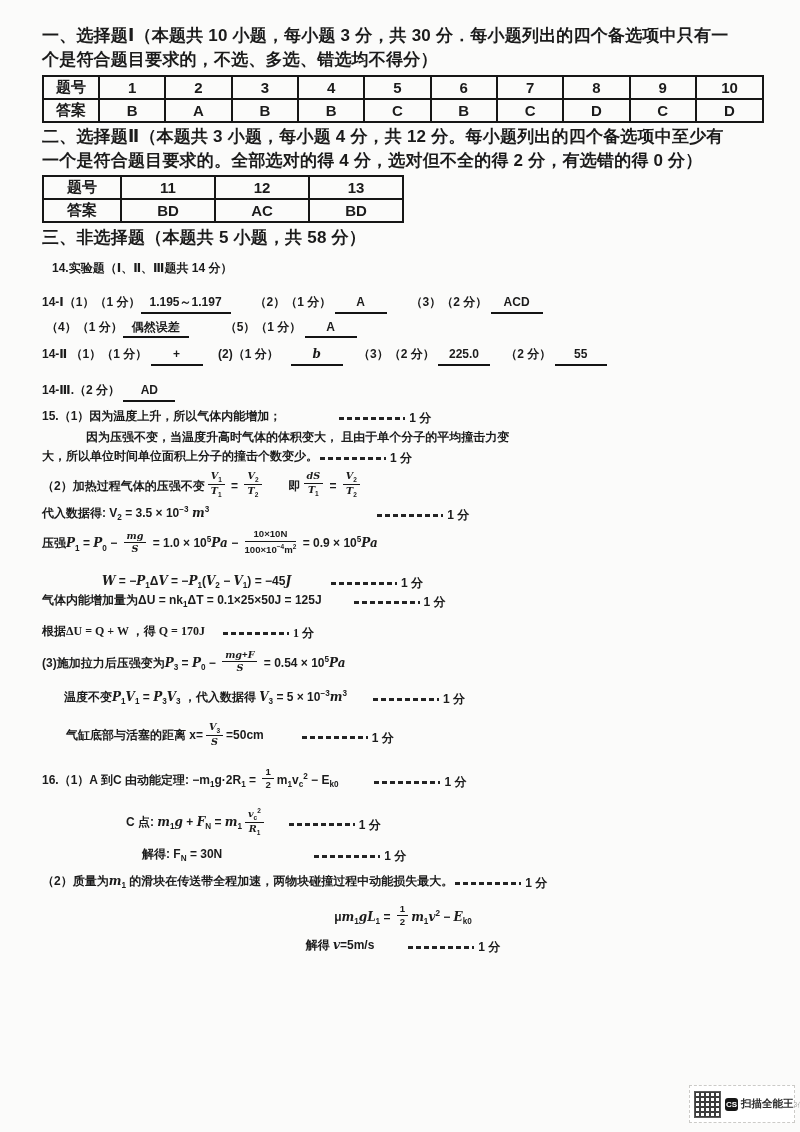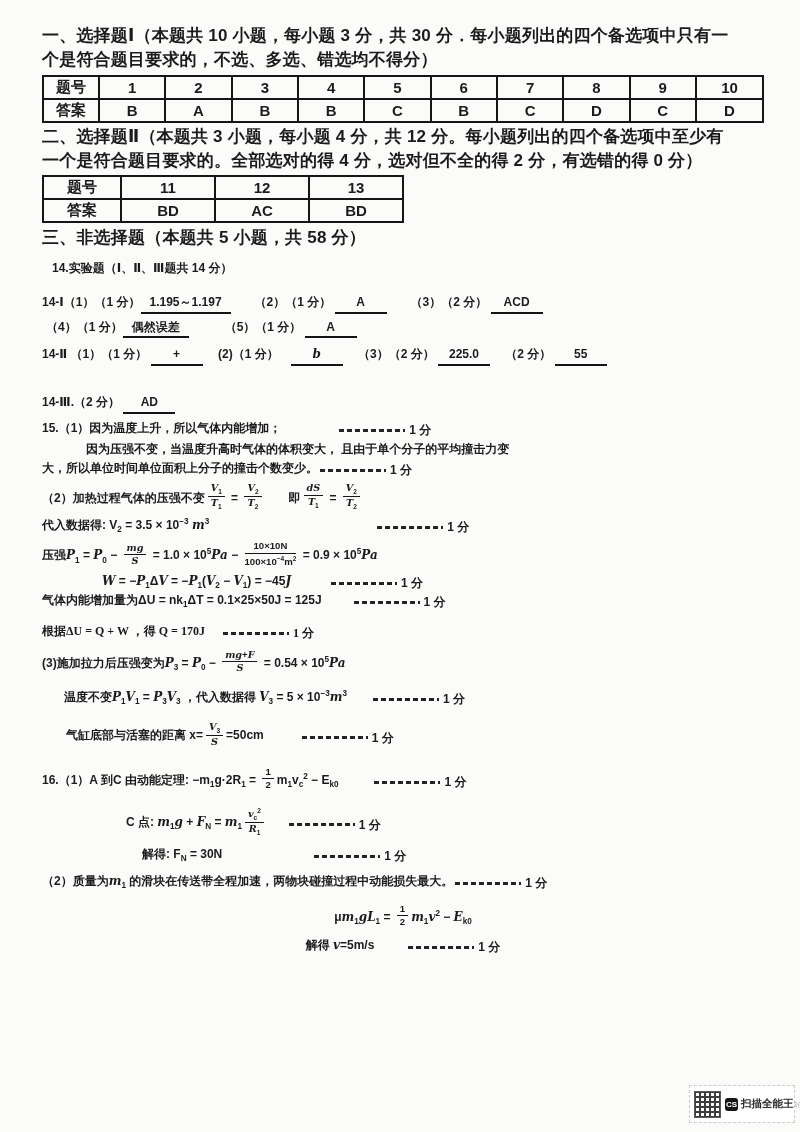--- a/index.html
+++ b/index.html
@@ -119,21 +119,21 @@
   </tbody>
     </table>
 
   <div class="h" style="margin-top:3px;">三、非选择题（本题共 5 小题，共 58 分）</div>
 
   <div class="line" style="margin-top:10px;padding-left:10px;">14.实验题（Ⅰ、Ⅱ、Ⅲ题共 14 分）</div>
 
   <div class="line" style="margin-top:17px;">14-Ⅰ（1）（1 分）<span class="blank">1.195～1.197</span>　　（2）（1 分） <span class="blank">A</span>　　（3）（2 分） <span class="blank">ACD</span></div>
   <div class="line" style="margin-top:5px;padding-left:4px;">（4）（1 分）<span class="blank">偶然误差</span>　　　（5）（1 分） <span class="blank">A</span></div>
   <div class="line" style="margin-top:8px;">14-Ⅱ （1）（1 分） <span class="blank">+</span>　 (<b>2</b>)（1 分）　<span class="blank"><i>b</i></span>　 （3）（2 分） <span class="blank">225.0</span>　 （2 分） <span class="blank">55</span></div>
-  <div class="line" style="margin-top:28px;">14-Ⅲ.（2 分） <span class="blank">AD</span></div>
+  <div class="line" style="margin-top:16px;">14-Ⅲ.（2 分） <span class="blank">AD</span></div>
 
   <div class="line" style="margin-top:6px;">
     <span>15.（1）因为温度上升，所以气体内能增加；</span><span class="score" style="margin-left:58px;">
         <span class="dash"></span>
         <span>1 分</span>
       </span>
   </div>
   <div class="line" style="margin-top:2px;padding-left:44px;">因为压强不变，当温度升高时气体的体积变大， 且由于单个分子的平均撞击力变</div>
   <div class="line" style="margin-top:2px;">
     <span>大，所以单位时间单位面积上分子的撞击个数变少。</span><span class="score" style="margin-left:2px;">
@@ -162,21 +162,21 @@
       </span>
   </div>
 
   <div class="line" style="margin-top:8px;">压强<i>P</i><sub>1</sub> = <i>P</i><sub>0</sub> − <span class="frac">
         <span class="fx"><i>mg</i></span>
         <span class="fy"><i>S</i></span>
       </span> = 1.0 × 10<sup>5</sup><i>Pa</i> − <span class="frac">
         <span class="fx">10×10N</span>
         <span class="fy">100×10<sup>−4</sup>m<sup>2</sup></span>
       </span> = 0.9 × 10<sup>5</sup><i>Pa</i></div>
-  <div class="line" style="margin-top:4px;padding-left:60px;">
+  <div class="line" style="margin-top:16px;padding-left:60px;">
     <span><i>W</i> = −<i>P</i><sub>1</sub>Δ<i>V</i> = −<i>P</i><sub>1</sub>(<i>V</i><sub>2</sub> − <i>V</i><sub>1</sub>) = −45<i>J</i></span><span class="score" style="margin-left:40px;">
         <span class="dash"></span>
         <span>1 分</span>
       </span>
   </div>
 
   <div class="line" style="margin-top:0;">
     <span>气体内能增加量为ΔU = nk<sub>1</sub>ΔT = 0.1×25×50J = 125J</span><span class="score" style="margin-left:32px;">
         <span class="dash"></span>
         <span>1 分</span>

